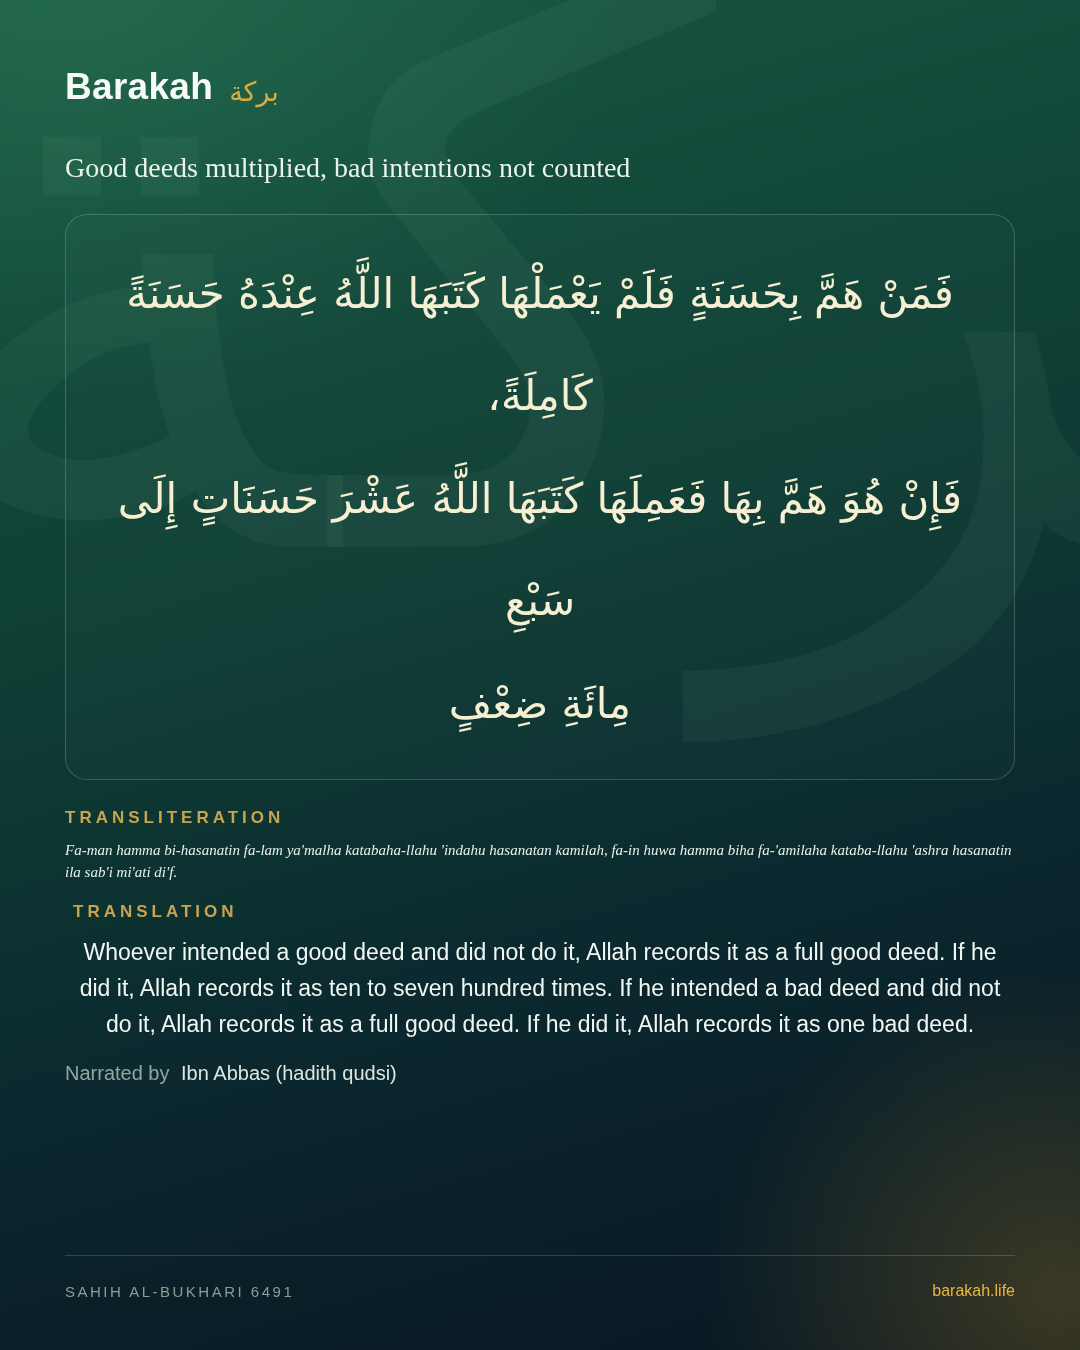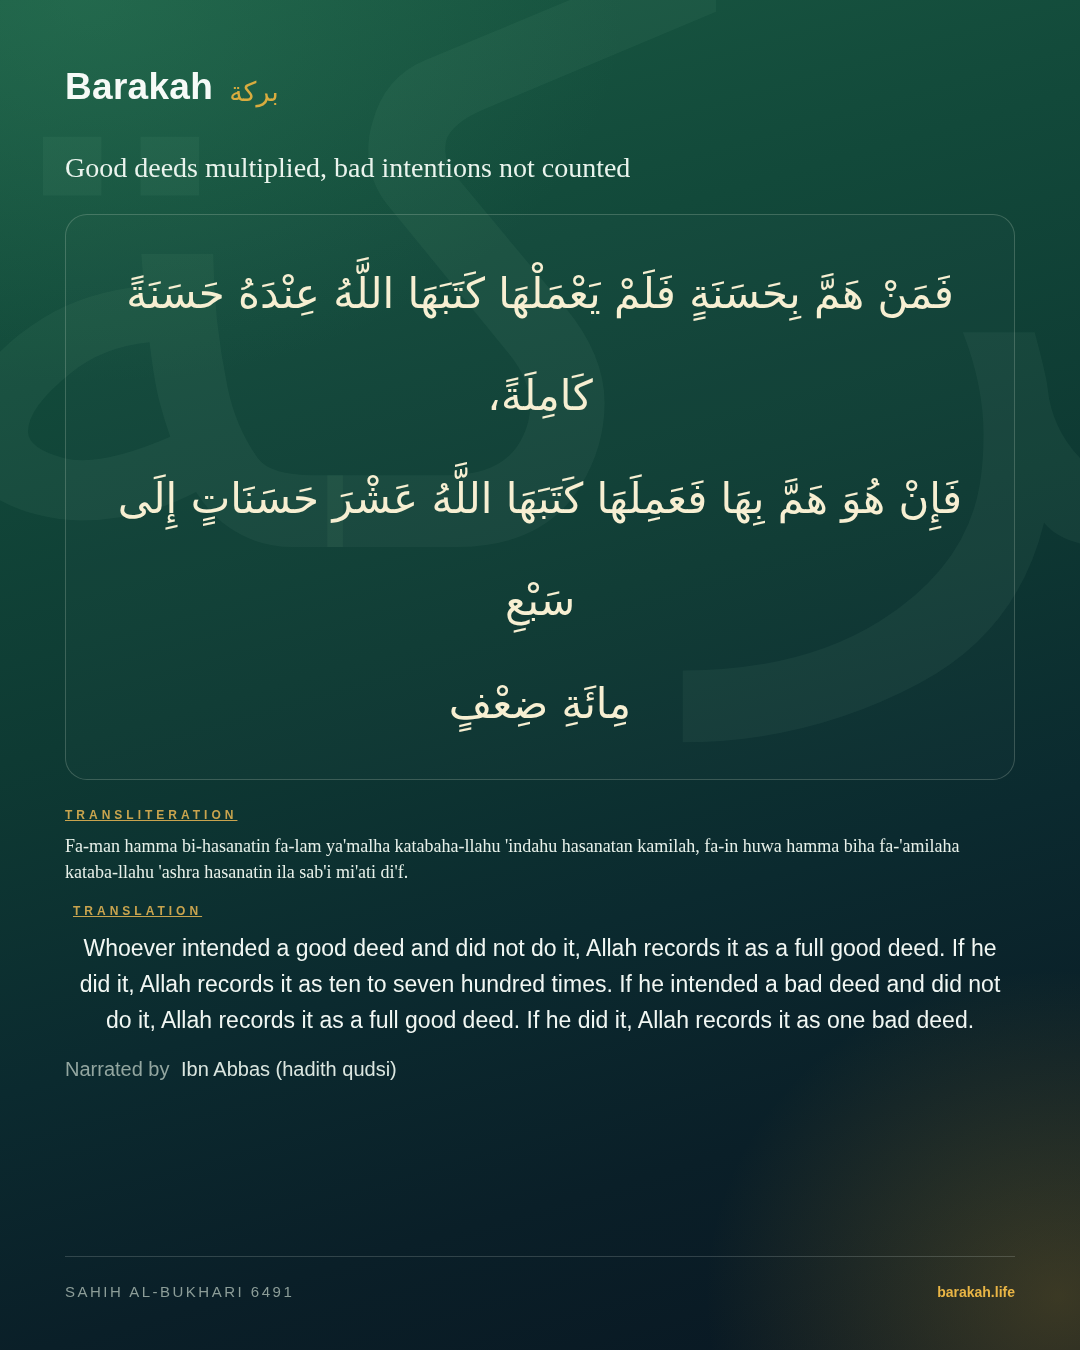--- a/index.html
+++ b/index.html
@@ -46,40 +46,40 @@
     padding:28px 50px 24px;
     text-align:center;
   }
   .arabic-line {
     font-family:"DejaVu Sans", sans-serif;
     direction:rtl;
     font-size:42px; line-height:2.44;
     color:#f7efd2; margin:0;
   }
   .label {
-    margin-top:28px; font-size:12px; font-weight:bold;
-    letter-spacing:4px; color:#c9a44e;text-decoration:underline;
+    margin-top:28px; font-size:17px; font-weight:bold;
+    letter-spacing:4px; color:#c9a44e;
   }
   .label.second { margin-top:18px;margin-left:8px; }
   .translit {
-    font-family:"Liberation Serif", serif; 
-    font-size:18px; line-height:1.44;
+    font-family:"Liberation Serif", serif; font-style:italic;
+    font-size:15px; line-height:1.44;
     color:#e8f1ea; margin:12px 0 0;
   }
   .translation {
     font-size:23px; line-height:1.57;
     color:#f1f7f3; margin:12px 0 0;text-align:center;
   }
   .narration { margin:20px 0 0; font-size:20px; color:#93a6a0; }
   .narration .narrator { color:#dbe6e0; margin-left:6px; }
   footer { margin-top:auto;text-align:center; }
   .divider { height:1px; background:rgba(230,240,235,0.18); }
   .footer-row { display:flex; justify-content:space-between; align-items:center; margin-top:26px; }
   .source { font-size:15px; letter-spacing:2.5px; color:#8c9d98; }
-  .website { font-size:14px; font-weight:bold; color:#e9b545; text-decoration:none; }
+  .website { font-size:16px; font-weight:normal; color:#e9b545; text-decoration:none; }
 </style>
 </head>
 <body>
 
 <div class="card">
   <div class="watermark">بركة</div>
 
   <div class="content">
     <header>
       <div class="brand">

